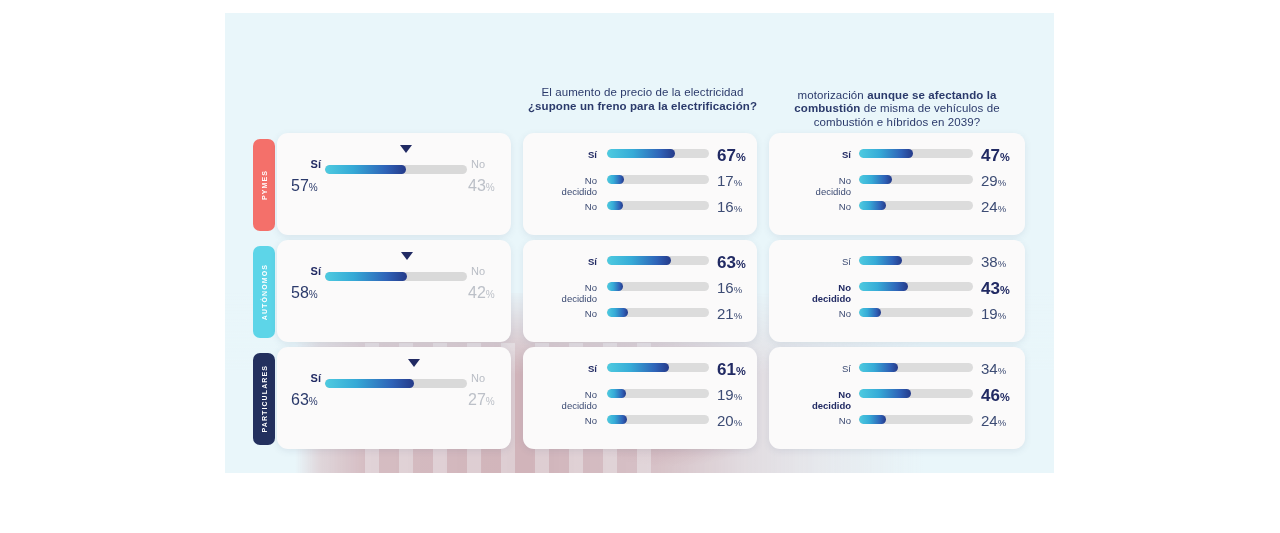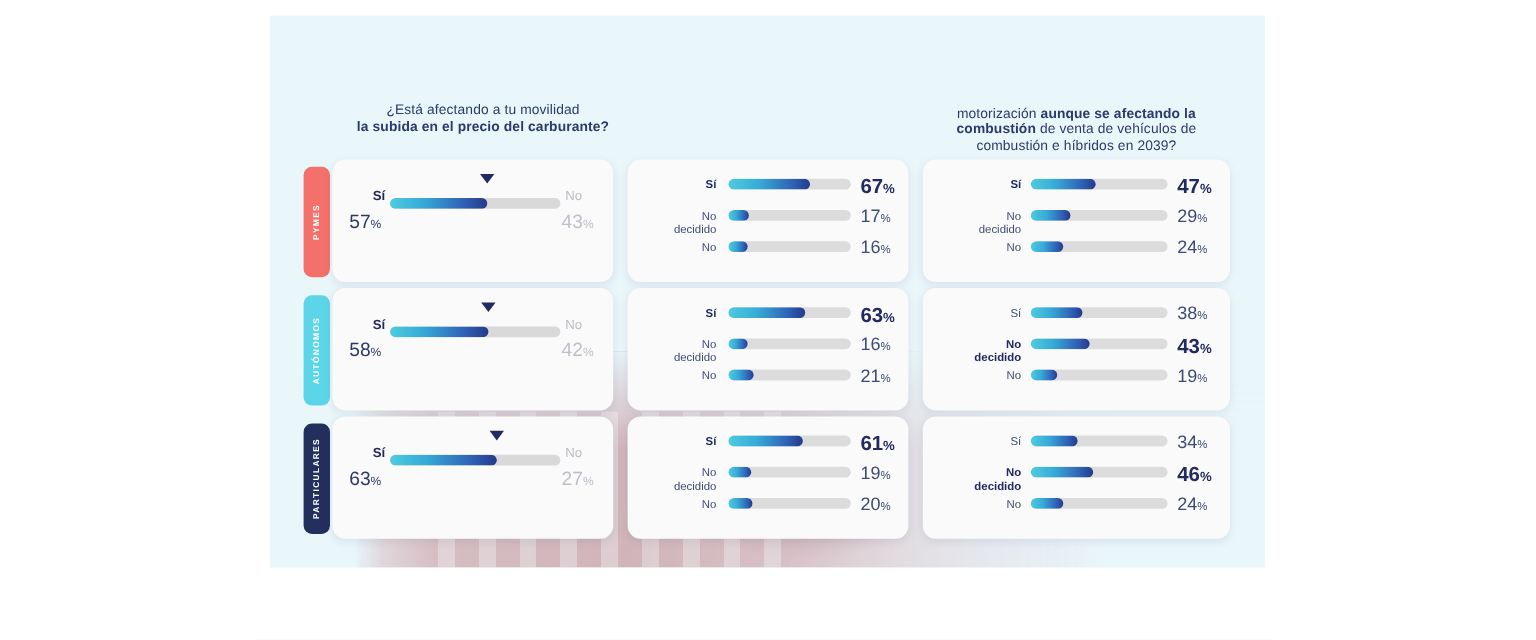--- a/index.html
+++ b/index.html
@@ -144,28 +144,28 @@
 </head>
 <body>
 
 <div class="stage">
   <div class="panel">
     <div class="bg-photo">
         <div class="blob"></div>
       </div>
 
     <div class="headings">
-      <div class="head h1">
-        <span>¿Está afectando a tu movilidad</span><br>
-        <b>la subida en el precio del carburante?</b>
+      <div class="head h2">
+        <span>El aumento de precio de la electricidad</span><br>
+        <b>¿supone un freno para la electrificación?</b>
       </div>
       <div class="head h3">
         <br>
         <span>motorización </span><b>aunque se afectando la</b><br>
-        <b>combustión</b><span> de venta de vehículos de</span><br>
+        <b>combustión</b><span> de misma de vehículos de</span><br>
         <span>combustión e híbridos en 2039?</span>
       </div>
     </div>
 
     <div class="grid" id="grid">
         <div class="row">
           <div class="tab" style="background: rgb(244, 112, 106);">
             <span>PYMES</span>
           </div>
           <div class="card c1">

